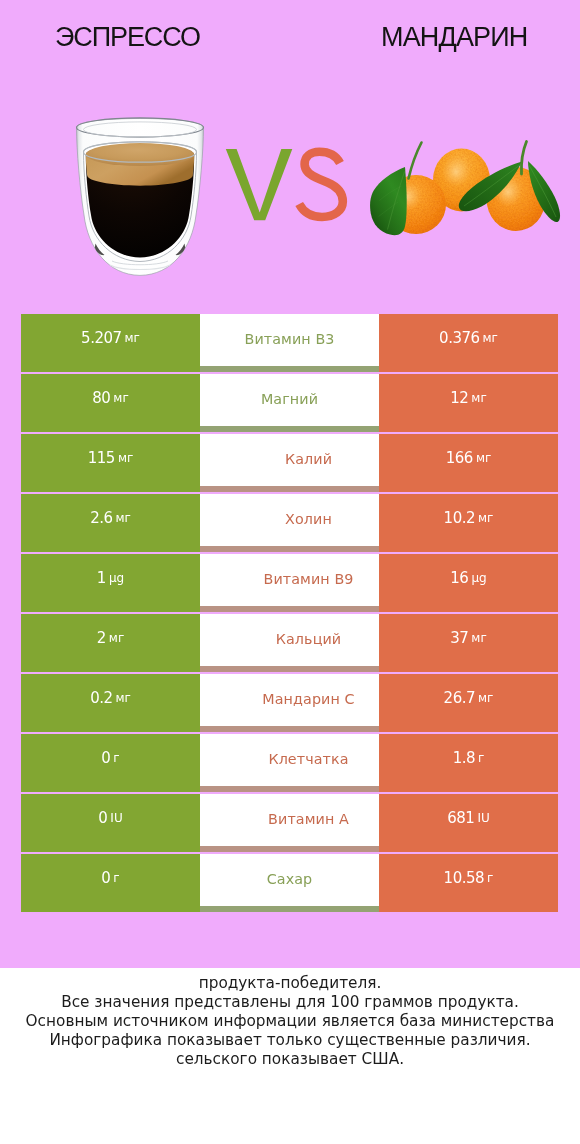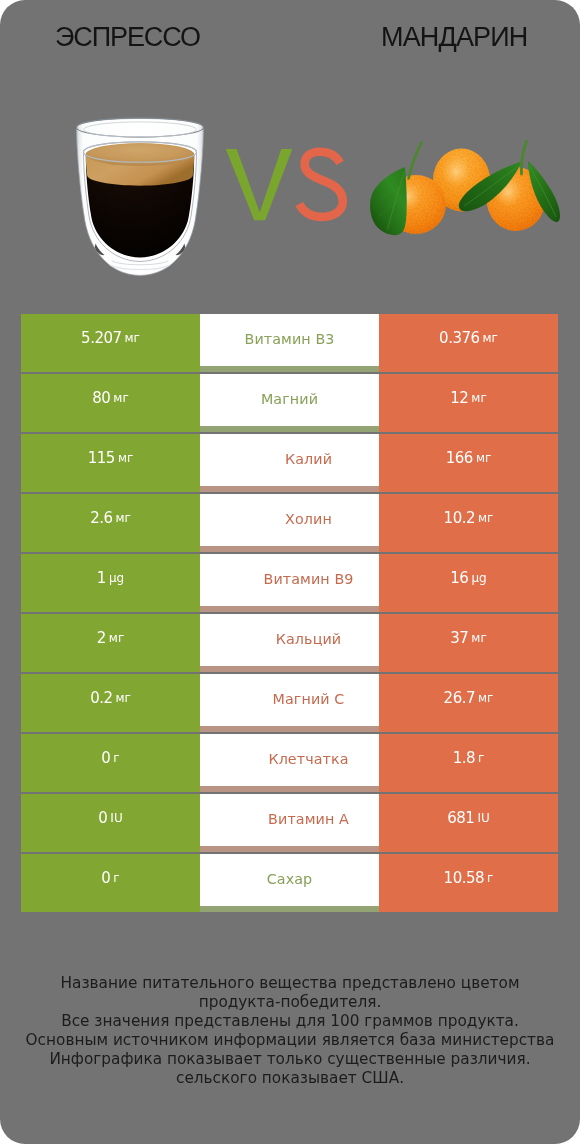--- a/index.html
+++ b/index.html
@@ -1,19 +1,19 @@
 <!DOCTYPE html>
 <html><head>
 <meta charset="utf-8">
 <title>Эспрессо vs Мандарин</title>
 <style>
   html,body{margin:0;padding:0;}
   body{width:580px;height:1144px;background:#ffffff;
        font-family:"Liberation Sans",sans-serif;overflow:hidden;}
-  .page{position:relative;width:580px;height:1144px;background:#737373;border-radius:25px;}
+  .page{position:relative;width:580px;height:968px;background:#f0abfc;}
 
   
   .title{position:absolute;white-space:nowrap;color:#141414;font-weight:400;
          font-size:27px;letter-spacing:-1.1px;line-height:27px;}
   #title-left{left:55px;top:24px;}
   #title-right{left:381px;top:24px;letter-spacing:-0.85px;text-transform:uppercase;}
 
   
   .hero{position:absolute;left:0;top:0;width:580px;height:300px;}
 
@@ -241,21 +241,21 @@
         <div class="cell val right">
           <span>37</span>
           <span class="unit">мг</span>
         </div>
       </div>
       <div class="row w-right">
         <div class="cell val left">
           <span>0.2</span>
           <span class="unit">мг</span>
         </div>
-        <div class="cell mid">Магний C</div>
+        <div class="cell mid">Мандарин C</div>
         <div class="cell val right">
           <span>26.7</span>
           <span class="unit">мг</span>
         </div>
       </div>
       <div class="row w-right">
         <div class="cell val left">
           <span>0</span>
           <span class="unit">г</span>
         </div>
@@ -283,20 +283,19 @@
         </div>
         <div class="cell mid">Сахар</div>
         <div class="cell val right">
           <span>10.58</span>
           <span class="unit">г</span>
         </div>
       </div>
     </div>
 
   <div class="footer" id="footer-root">
-      <div>Название питательного вещества представлено цветом</div>
       <div>продукта-победителя.</div>
       <div>Все значения представлены для 100 граммов продукта.</div>
       <div>Основным источником информации является база министерства</div>
       <div>Инфографика показывает только существенные различия.</div>
       <div>сельского показывает США.</div>
     </div>
 </div>
 
 </body></html>

